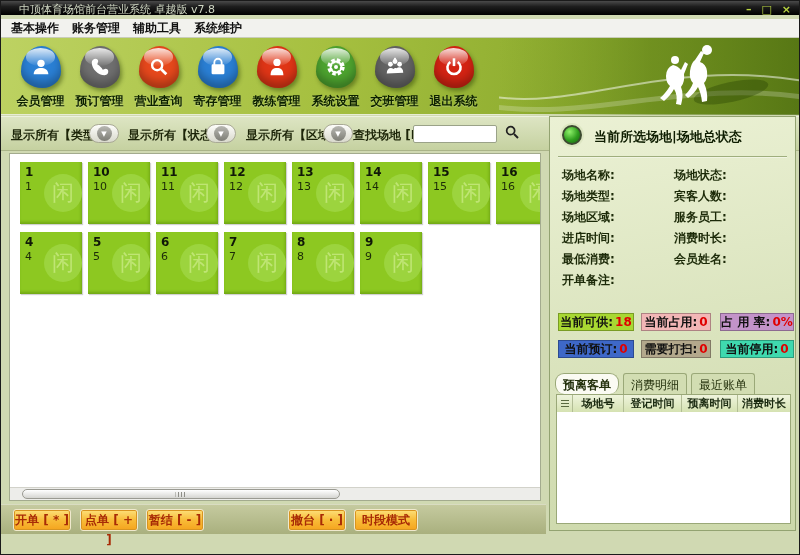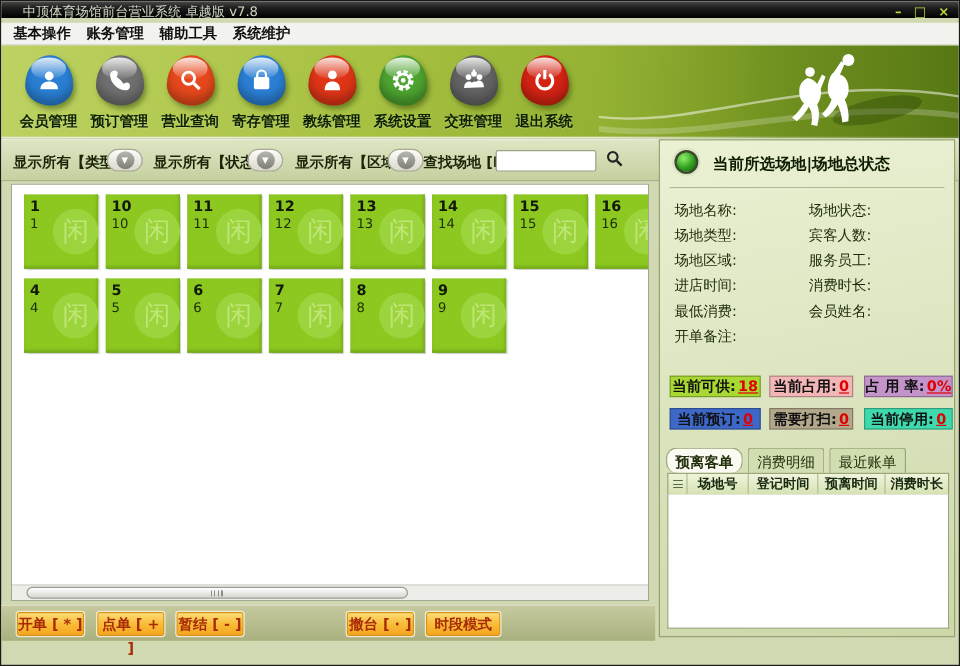--- a/index.html
+++ b/index.html
@@ -97,26 +97,26 @@
     background:linear-gradient(170deg,#ebf1d4,#ccd8aa);border:1px solid #93a371;}
   .light{position:absolute;left:12px;top:8px;width:20px;height:20px;border-radius:50%;
     background:radial-gradient(circle at 35% 30%,#8ef06a,#2f9e1e 55%,#145f10);
     border:2px solid #3c4a30;box-shadow:0 0 0 2px #dde6c2;}
   .ptitle{position:absolute;left:44px;top:11px;font-size:13px;font-weight:bold;color:#0e1d00;}
   .psep{position:absolute;left:8px;right:8px;top:39px;height:0;
     border-top:1px solid #9fae7d;border-bottom:1px solid #f0f4e2;}
   .fields{position:absolute;left:12px;top:50px;width:226px;display:grid;
     grid-template-columns:112px 1fr;row-gap:8px;font-size:12px;}
   .field{display:flex;gap:2px;height:13px;}
-  .flab{font-weight:normal;color:#1c2a08;white-space:nowrap;}
+  .flab{font-weight:bold;color:#1c2a08;white-space:nowrap;}
   .fval{color:#333;}
   .counter{position:absolute;height:18px;border:1px solid rgba(0,0,0,.28);
     display:flex;align-items:center;justify-content:center;gap:2px;
     font-size:12px;font-weight:bold;color:#101010;white-space:nowrap;}
-  .cval{color:#e00000;text-decoration:underline;}
+  .cval{color:#e00000;}
   .c0{left:8px;top:196px;width:76px;} .c1{left:91px;top:196px;width:70px;}
   .c2{left:170px;top:196px;width:74px;text-align:right;} .c3{left:8px;top:223px;width:76px;}
   .c4{left:91px;top:223px;width:70px;} .c5{left:170px;top:223px;width:74px;}
   .tabs{position:absolute;left:5px;top:256px;height:21px;display:flex;gap:4px;font-size:12px;}
   .tab{padding:3px 7px 0 7px;border:1px solid #9aa878;border-bottom:none;cursor:pointer;
     border-radius:3px 3px 0 0;background:#d2ddb2;color:#23300c;height:21px;}
   .tab.active{background:#fbfbf3;font-weight:bold;border-radius:9px;}
   .tblhead{position:absolute;left:6px;top:277px;width:235px;height:19px;display:flex;
     background:linear-gradient(#eff4dc,#d5e2b2);border:1px solid #9aa878;
     font-size:11px;font-weight:bold;color:#1a2a10;}

